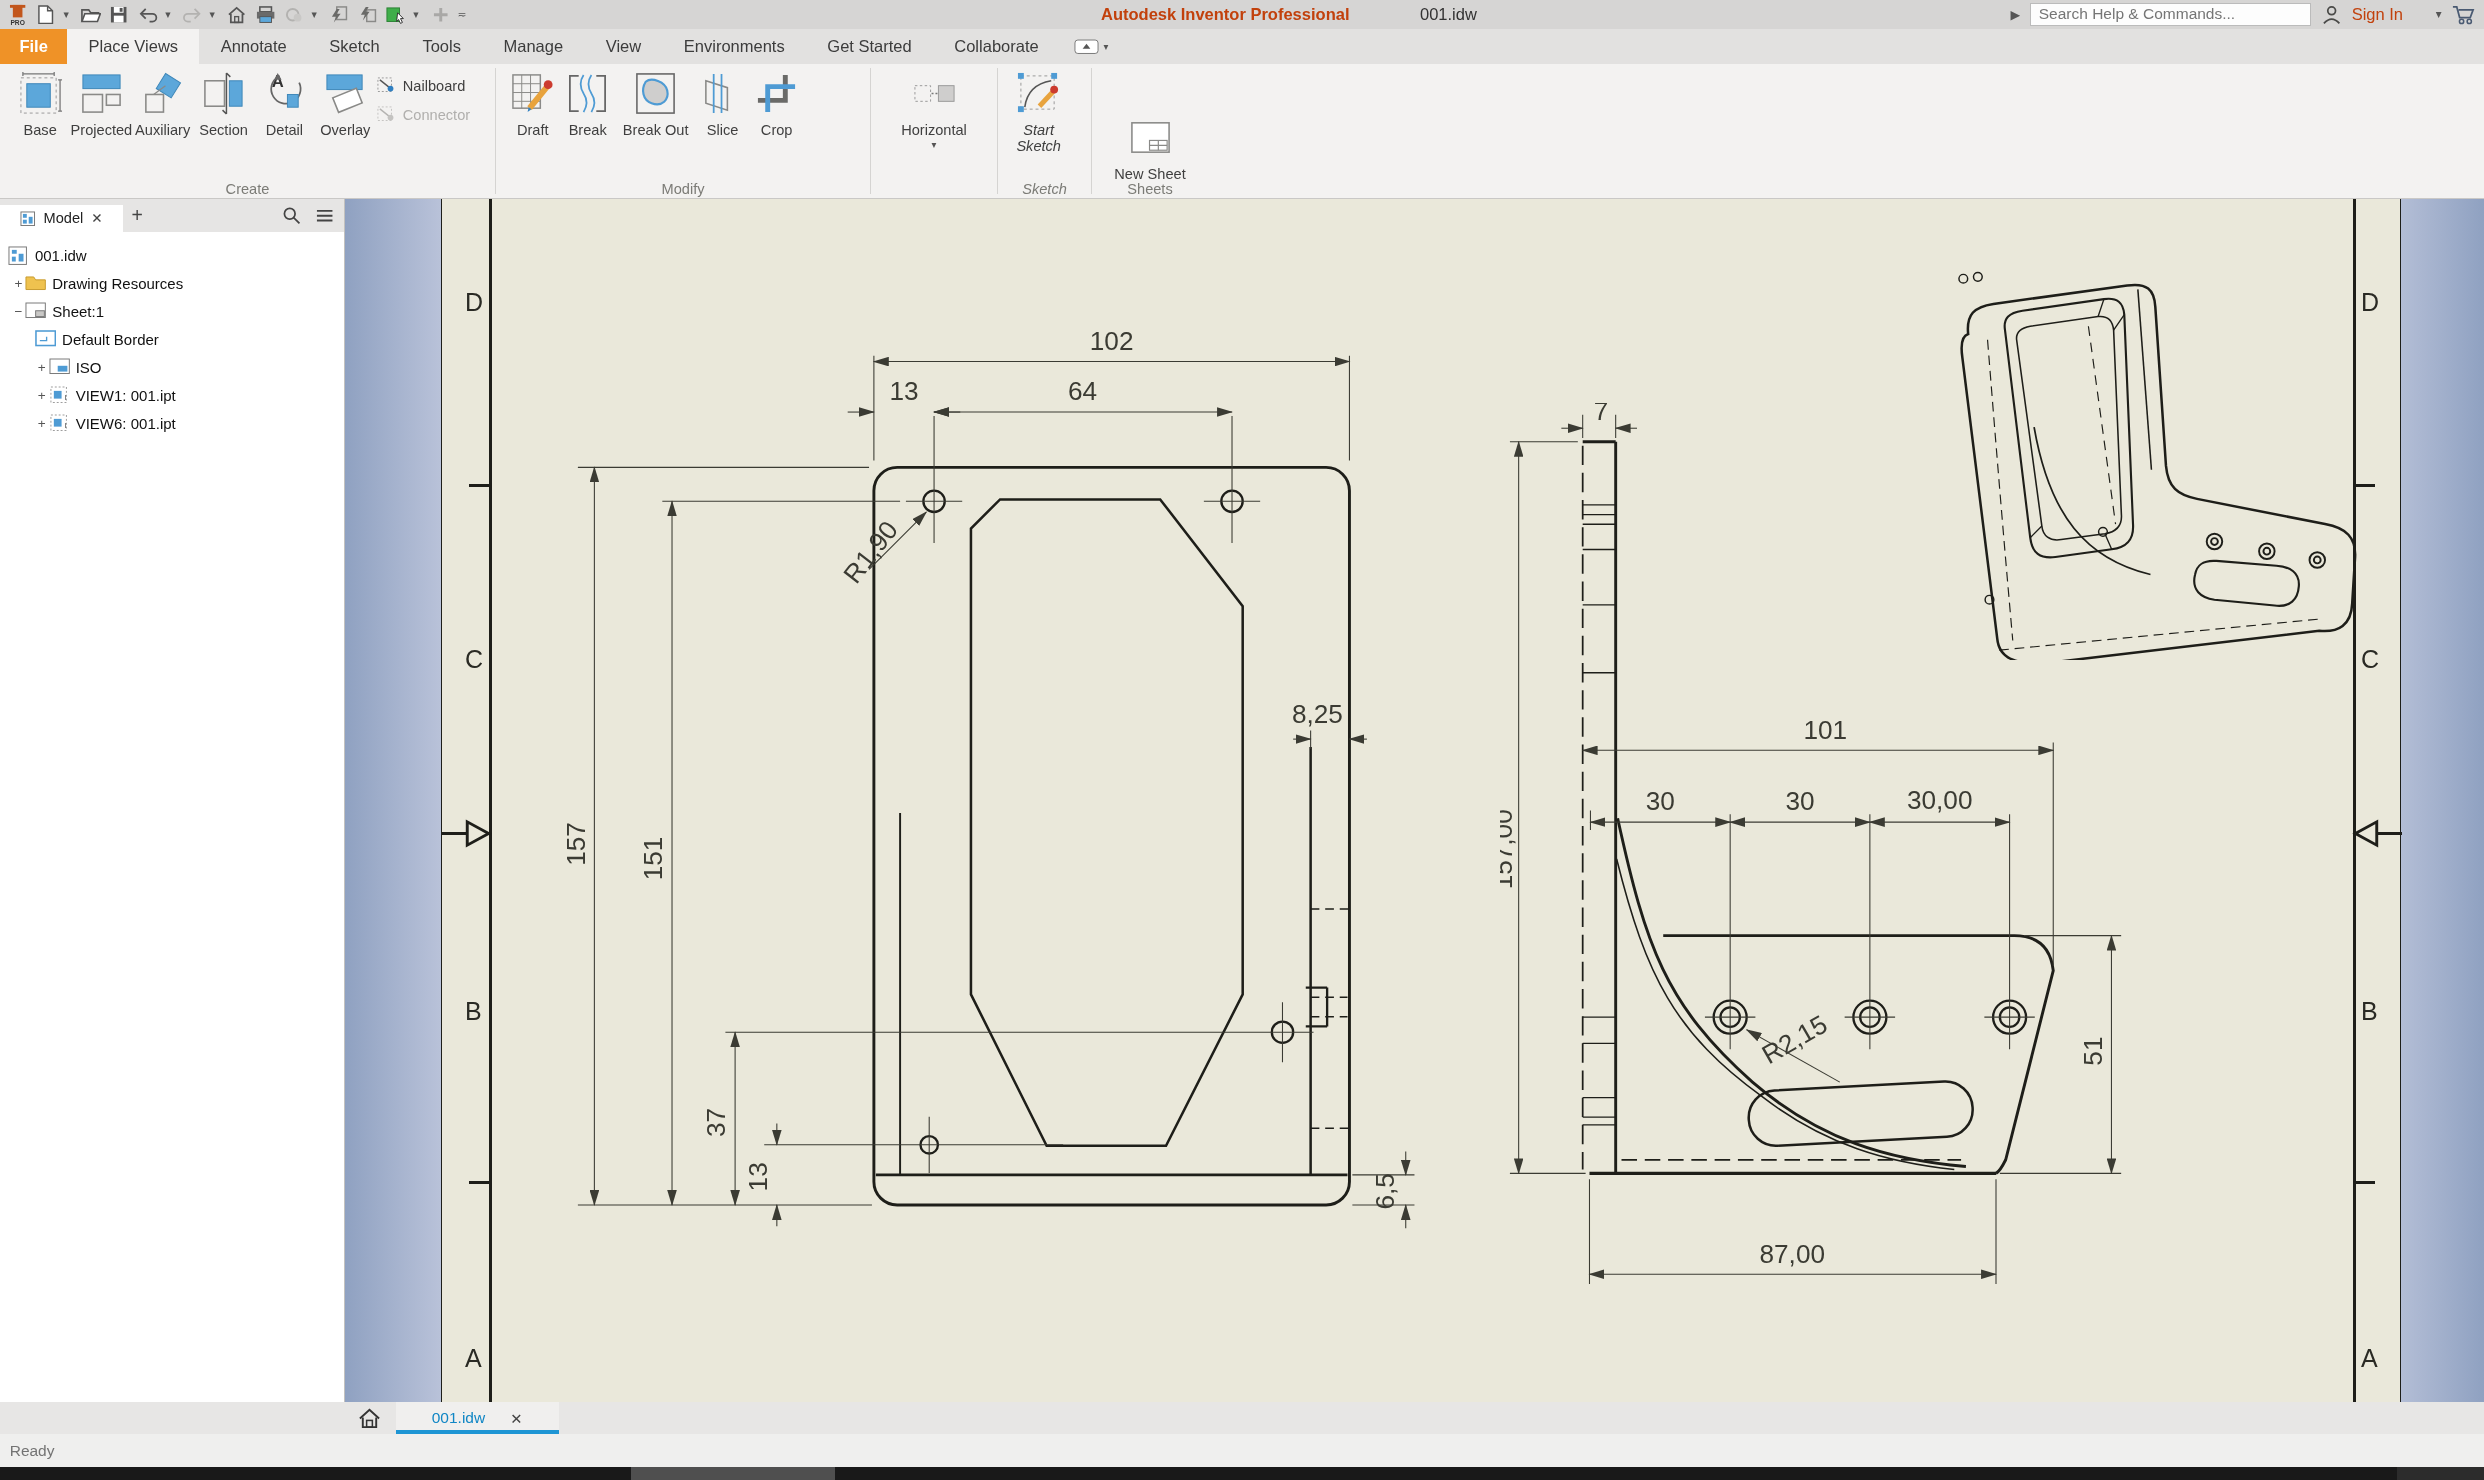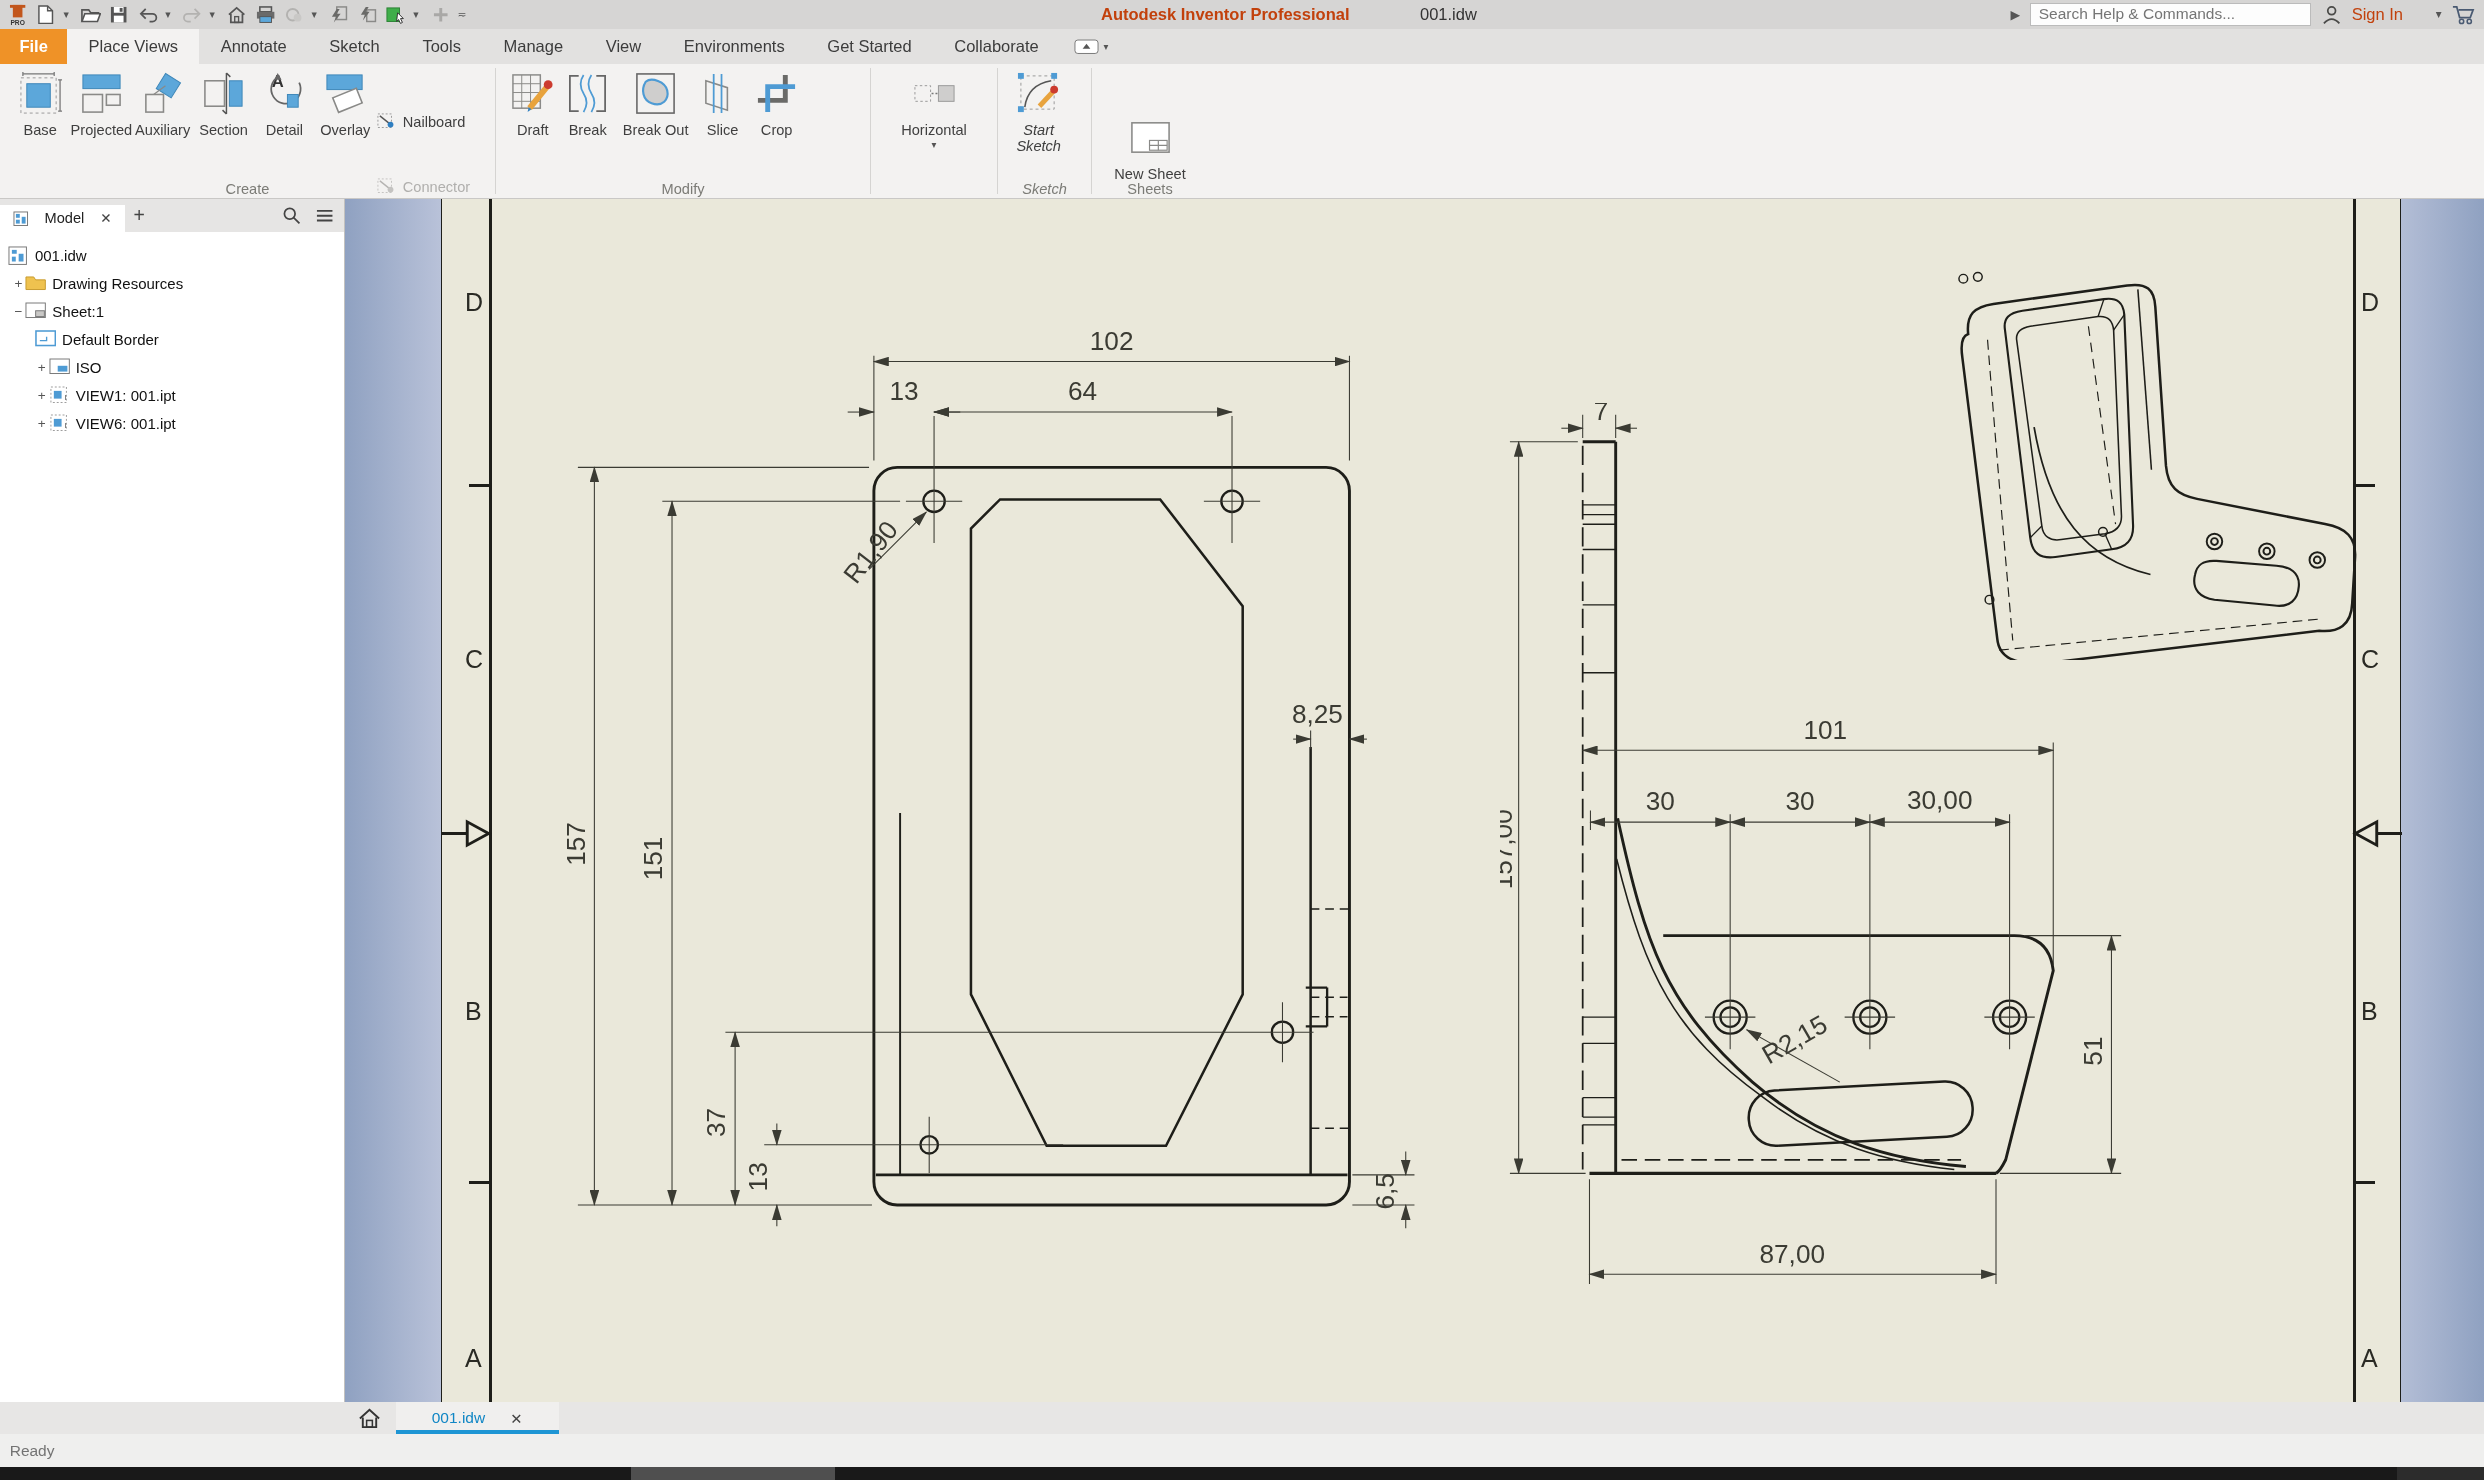--- a/index.html
+++ b/index.html
@@ -33,29 +33,29 @@
   .rgroup { position:relative; display:flex; align-items:flex-start;
     padding:3.9px 9.7px 19.4px 9.7px; }
   .rgroup .glabel { position:absolute; bottom:1px; left:0; right:0; text-align:center;
     font-size:14.6px; color:#7b7b76; }
   .rsep { width:1px; background:#d5d4d2; margin:3.9px 0; }
   .rbtn { display:flex; flex-direction:column; align-items:center; width:70px; padding-top:2.9px; }
   .rbtn .ric { width:45px; height:45px; margin-bottom:5.8px; }
   .rbtn .rlb { font-size:14.6px; color:#3f3f3f; text-align:center; line-height:16.5px; }
   .rbtn .dd  { font-size:9.7px; color:#555; margin-top:1px; }
   .smallcol { display:flex; flex-direction:column; gap:7.8px; padding-top:7.8px; width:126px; }
-  .sbtn { display:flex; align-items:center; gap:5.8px; font-size:14.6px; color:#3f3f3f;margin-top:36px; }
+  .sbtn { display:flex; align-items:center; gap:5.8px; font-size:14.6px; color:#3f3f3f; }
   .sbtn.disabled { color:#b0afad; }
 
   
   .panel { position:absolute; left:0; top:199px; width:345px; height:1203px;
     background:#fff; border-right:1px solid #c2c1bf; }
   .panel-head { height:33px; background:#e6e5e4; display:flex; align-items:center; }
   .ptab { background:#fff; height:27px; margin-top:5.8px; display:flex; align-items:center;
-    gap:16px; padding:0 13px; font-size:14.6px; color:#222; }
+    gap:8px; padding:0 20px; font-size:14.6px; color:#222; }
   .ptab .x { color:#444; font-size:13.6px; }
   .padd { width:29px; text-align:center; font-size:19.4px; color:#444; }
   .phicons { margin-left:auto; display:flex; gap:13.6px; padding-right:9.7px; }
   .tree { padding-top:9.7px; }
   .trow { height:28px; display:flex; align-items:center; font-size:15px; color:#111; }
   .texp { width:13.6px; text-align:center; color:#555; font-size:13.6px; flex:none; }
   .tico { width:21.3px; height:19.4px; flex:none; margin-right:5.8px; }
   .lvl0 { padding-left:7.8px; } .lvl1 { padding-left:11.6px; } .lvl2 { padding-left:35px; }
 
   

